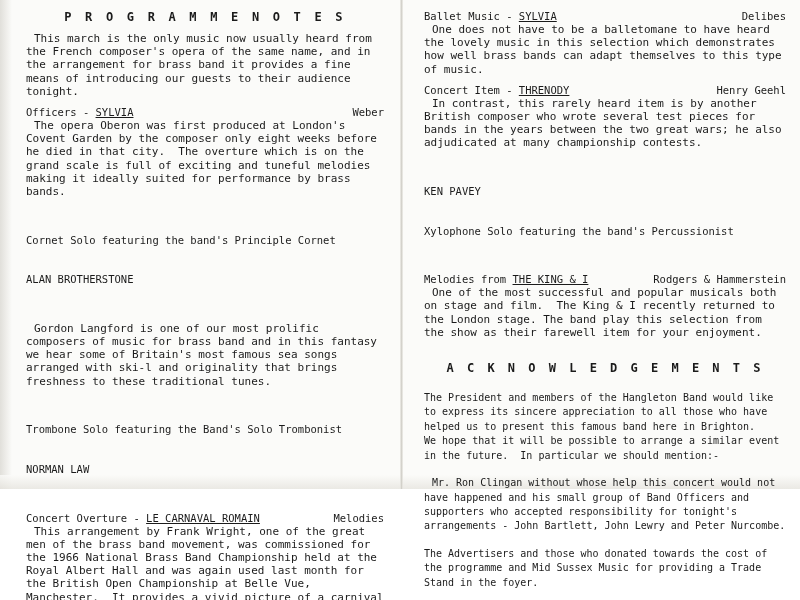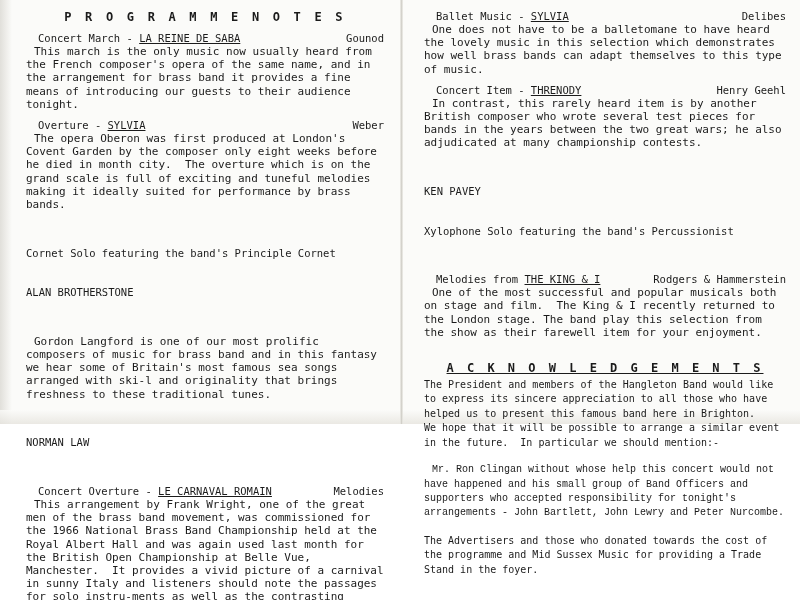--- a/index.html
+++ b/index.html
@@ -10,21 +10,21 @@
     width: 800px;
     height: 600px;
     background: #ffffff;
     font-family: "DejaVu Sans Mono", monospace;
     color: #1b1b1b;
     overflow: hidden;
   }
   .page {
     position: relative;
     width: 800px;
-    height: 424px;
+    height: 489px;
     background: #fbfbf9;
   }
   
   .edge-left {
     position: absolute;
     left: 0; top: 0; bottom: 0;
     width: 12px;
     background: linear-gradient(to right, #d8d6d0, #fbfbf9);
     opacity: .75;
   }
@@ -59,36 +59,34 @@
   }
   .head {
     text-align: center;
     font-size: 12px;
     letter-spacing: 3.2px;
     margin: 0 0 8px 0;
     font-weight: 600;
   }
   .head.ack {
     margin-top: 22px;
-    margin-bottom: 3px;
+    margin-bottom: 16px;
     letter-spacing: 3px;
-    text-decoration: underline;
   }
   .item {
     margin-bottom: 8px;
   }
   .title-line {
     font-size: 10.5px;
     line-height: 13px;
     display: flex;
     justify-content: space-between;
     align-items: baseline;
     gap: 8px;
     white-space: nowrap;
-    margin-left: 12px;
   }
   .t-left {
     display: inline-block;
   }
   .u {
     text-decoration: underline;
   }
   .composer {
     flex: 0 0 auto;
     text-align: center;
@@ -107,66 +105,62 @@
     white-space: pre-wrap;
   }
   .ack-para {
     font-size: 10px;
     line-height: 14.4px;
     margin: 0 0 13px 0;
     white-space: pre-wrap;
   }
   .ack-para.indent {
     text-indent: 8px;
-    font-family: Liberation Mono, monospace;
   }
   .subline {
     font-size: 10.5px;
     line-height: 13.2px;
   }
 </style>
 </head>
 <body>
 
 <div class="page">
   <div class="edge-left"></div>
   <div class="edge-bottom"></div>
   <div class="fold"></div>
 
   <div class="columns">
 
     <div class="col left">
       <div class="head">P R O G R A M M E   N O T E S</div>
 
       <div class="item">
-        <div class="title-line">
-          <span class="t-left"><span>Concert March - </span><span class="u">LA REINE DE SABA</span></span>
-          <span class="composer">Gounod</span>
-        </div>
         <p class="body">This march is the only music now usually heard from the French composer's opera of the same name, and in the arrangement for brass band it provides a fine means of introducing our guests to their audience tonight.</p>
       </div>
 
       <div class="item">
         <div class="title-line">
-          <span class="t-left"><span>Overture - </span><span class="u">SYLVIA</span></span>
+          <span class="t-left"><span>Officers - </span><span class="u">SYLVIA</span></span>
           <span class="composer">Weber</span>
         </div>
-        <p class="body">The opera Oberon was first produced at London's Covent Garden by the composer only eight weeks before he died in month city.  The overture which is on the grand scale is full of exciting and tuneful melodies making it ideally suited for performance by brass bands.</p>
+        <p class="body">The opera Oberon was first produced at London's Covent Garden by the composer only eight weeks before he died in that city.  The overture which is on the grand scale is full of exciting and tuneful melodies making it ideally suited for performance by brass bands.</p>
       </div>
 
       <div class="feature">
         <div class="subline">Cornet Solo featuring the band's Principle Cornet</div>
         <div class="subline">ALAN BROTHERSTONE</div>
       </div>
 
       <div class="item">
         <p class="body">Gordon Langford is one of our most prolific composers of music for brass band and in this fantasy we hear some of Britain's most famous sea songs arranged with ski-l and originality that brings freshness to these traditional tunes.</p>
       </div>
 
       <div class="feature">
+        <div class="subline">Trombone Solo featuring the Band's Solo Trombonist</div>
         <div class="subline">NORMAN LAW</div>
       </div>
 
       <div class="item">
         <div class="title-line">
           <span class="t-left"><span>Concert Overture - </span><span class="u">LE CARNAVAL ROMAIN</span></span>
           <span class="composer">Melodies</span>
         </div>
         <p class="body">This arrangement by Frank Wright, one of the great men of the brass band movement, was commissioned for the 1966 National Brass Band Championship held at the Royal Albert Hall and was again used last month for the British Open Championship at Belle Vue, Manchester.  It provides a vivid picture of a carnival in sunny Italy and listeners should note the passages for solo instru-ments as well as the contrasting sections for full band, all of which help to make this brilliant work such a popular test piece.</p>
       </div>

